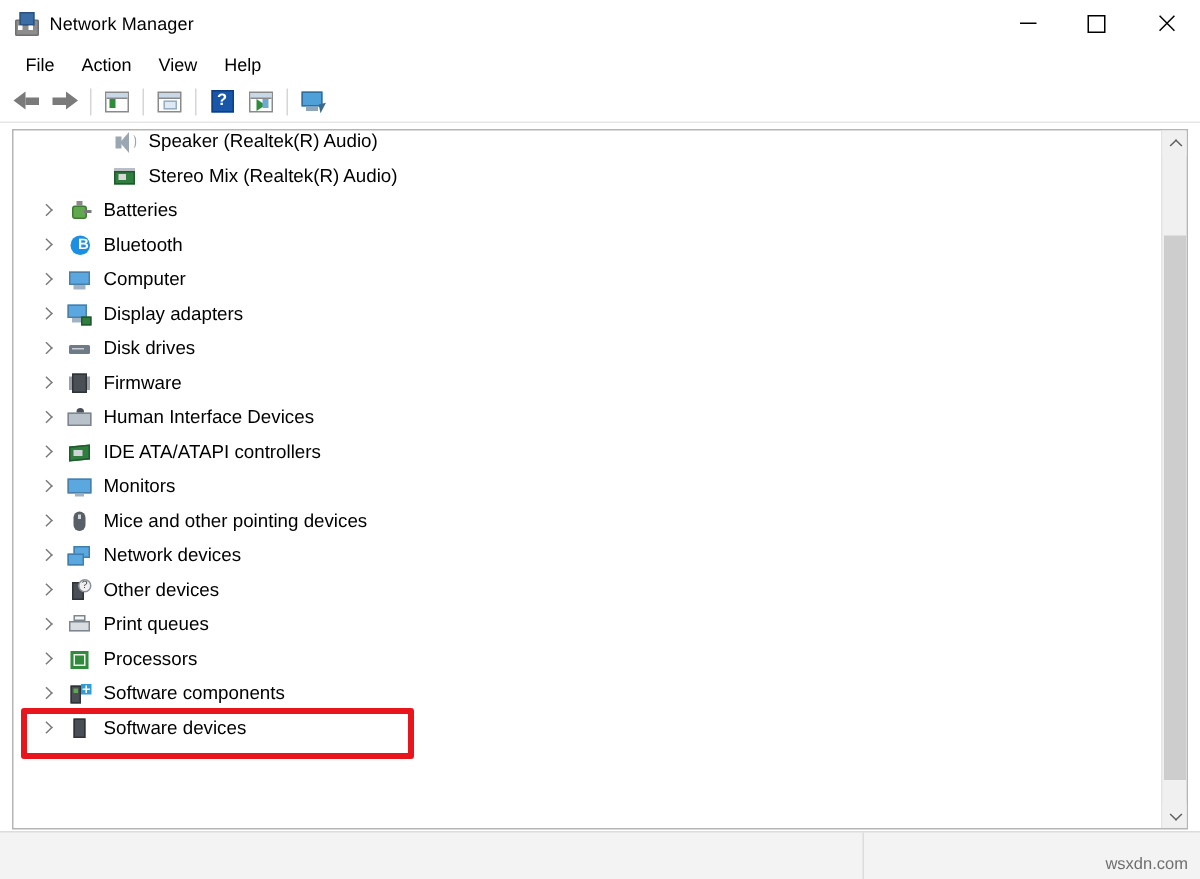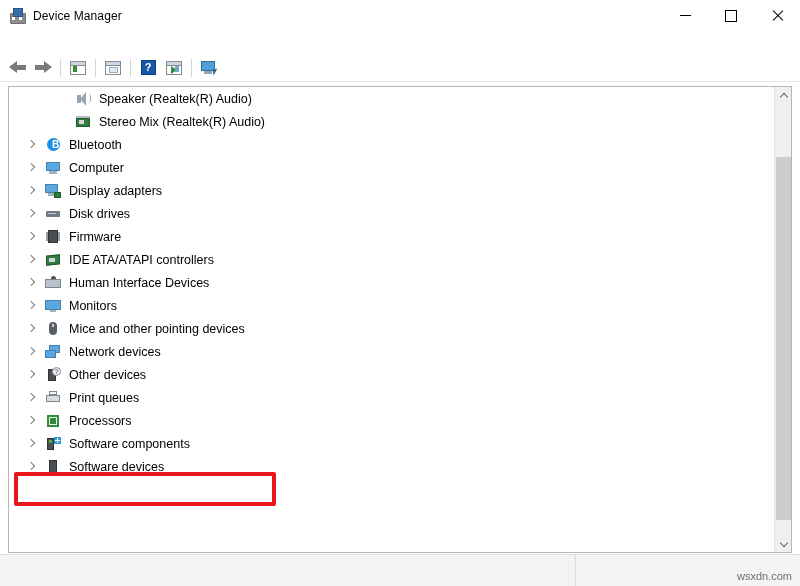--- a/index.html
+++ b/index.html
@@ -188,21 +188,21 @@
     overflow: hidden;
   }
   .treelist {
     position: absolute; left: 0; top: 0;
     width: 766px; height: 100%;
     overflow: hidden;
   }
   .row {
     position: relative;
     height: 23px;
-    display: flex; align-items: center;
+    display: flex; 
     font-size: 12.5px; color: #000000;
     white-space: nowrap;
   }
   .row .chev {
     width: 16px; height: 16px; flex: none;
     margin-left: 14px;
     position: relative;
   }
   .row.child .chev { visibility: hidden; }
   .chev:before {
@@ -551,34 +551,40 @@
 
 <div id="app">
 
   <div class="titlebar">
     <div class="title-icon">
       <div class="ti-body"></div>
       <div class="ti-screen"></div>
       <div class="ti-dot1"></div>
       <div class="ti-dot2"></div>
     </div>
-    <div class="title-text">Device Manager</div>
+    <div class="title-text">Network Manager</div>
     <div class="winbtns">
       <div class="winbtn">
         <span class="glyph-min"></span>
       </div>
       <div class="winbtn">
         <span class="glyph-max"></span>
       </div>
       <div class="winbtn close">
         <span class="glyph-close"></span>
       </div>
     </div>
   </div>
 
+  <div class="menubar">
+    <div class="menuitem">File</div>
+    <div class="menuitem">Action</div>
+    <div class="menuitem">View</div>
+    <div class="menuitem">Help</div>
+  </div>
 
   <div class="toolbar">
     <div class="tb-btn">
       <span class="arrow back">
         <span class="head"></span>
           <span class="shaft"></span>
       </span>
     </div>
     <div class="tb-btn">
       <span class="arrow fwd">
@@ -637,20 +643,29 @@
           <span class="chev" style="visibility: hidden;"></span>
           <span class="ic i-card">
             <span class="cd-br"></span>
             <span class="cd-board"></span>
             <span class="cd-chip"></span>
           </span>
           <span class="lbl">Stereo Mix (Realtek(R) Audio)</span>
         </div>
         <div class="row">
           <span class="chev"></span>
+          <span class="ic i-battery">
+            <span class="bt-cap"></span>
+            <span class="bt-cell"></span>
+            <span class="bt-plug"></span>
+          </span>
+          <span class="lbl">Batteries</span>
+        </div>
+        <div class="row">
+          <span class="chev"></span>
           <span class="ic i-bt">
             <span class="btc"></span>
             <span class="btg">B</span>
           </span>
           <span class="lbl">Bluetooth</span>
         </div>
         <div class="row">
           <span class="chev"></span>
           <span class="ic i-computer">
             <span class="cp-screen"></span>
@@ -679,33 +694,33 @@
           <span class="chev"></span>
           <span class="ic i-firmware">
             <span class="fwl"></span>
             <span class="fwr"></span>
             <span class="fw"></span>
           </span>
           <span class="lbl">Firmware</span>
         </div>
         <div class="row">
           <span class="chev"></span>
+          <span class="ic i-hid">
+            <span class="hd"></span>
+            <span class="hb"></span>
+          </span>
+          <span class="lbl">Human Interface Devices</span>
+        </div>
+        <div class="row">
+          <span class="chev"></span>
           <span class="ic i-ide">
             <span class="idb"></span>
             <span class="idc"></span>
           </span>
           <span class="lbl">IDE ATA/ATAPI controllers</span>
-        </div>
-        <div class="row">
-          <span class="chev"></span>
-          <span class="ic i-hid">
-            <span class="hd"></span>
-            <span class="hb"></span>
-          </span>
-          <span class="lbl">Human Interface Devices</span>
         </div>
         <div class="row">
           <span class="chev"></span>
           <span class="ic i-monitor">
             <span class="mn"></span>
             <span class="mnb"></span>
           </span>
           <span class="lbl">Monitors</span>
         </div>
         <div class="row">

